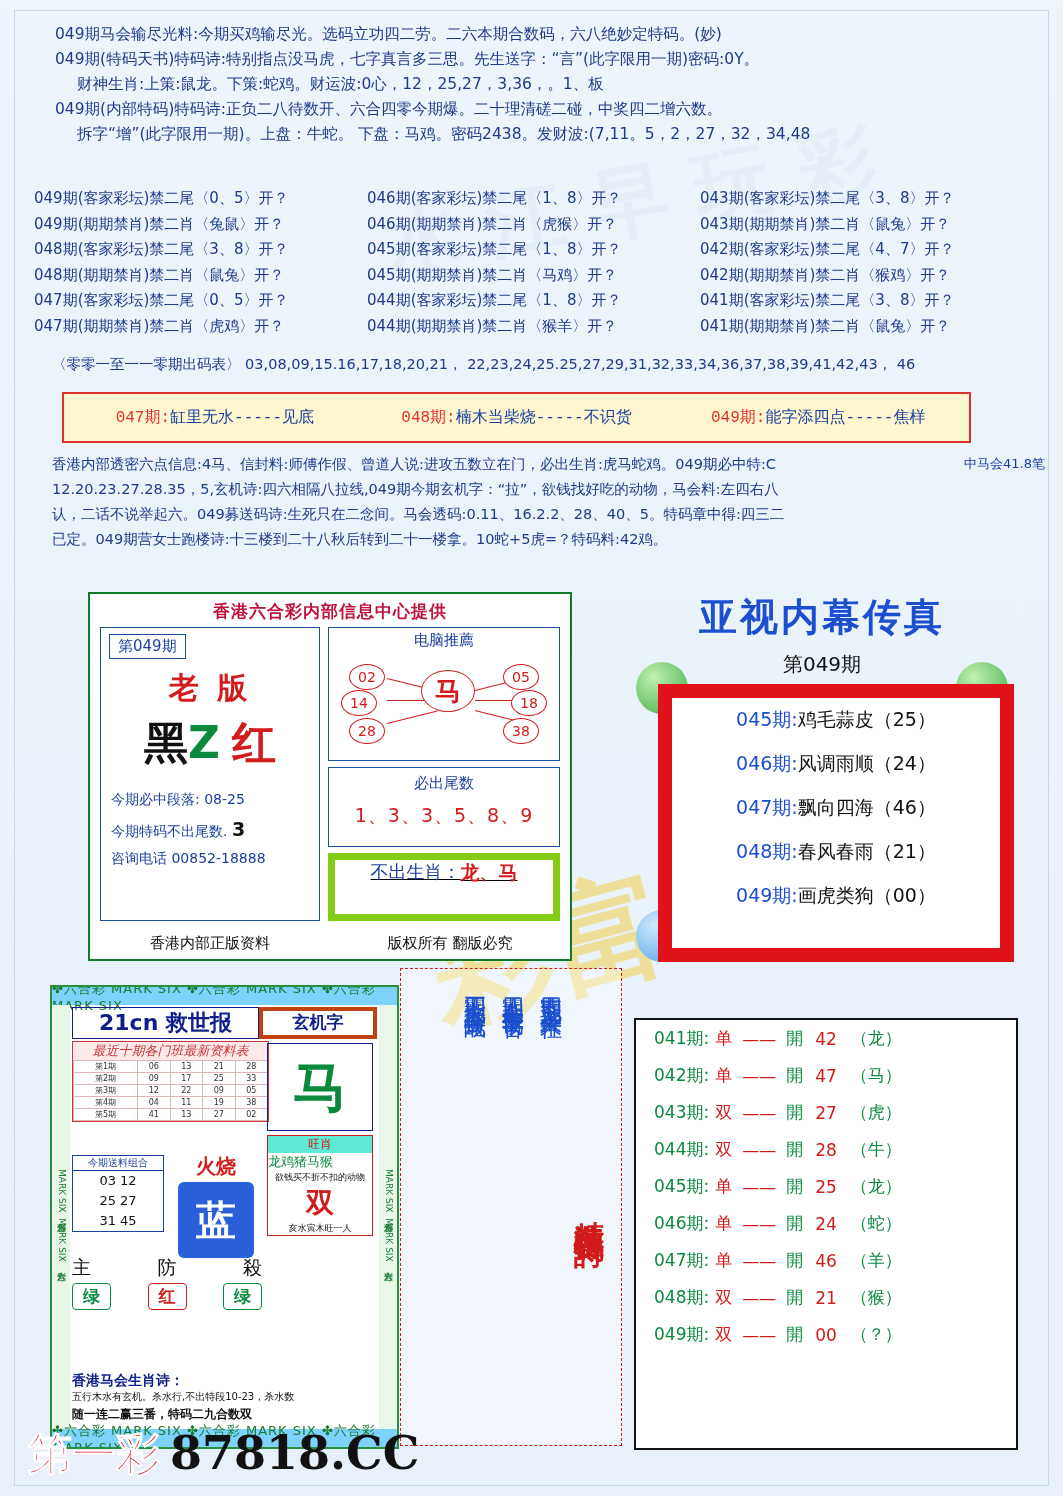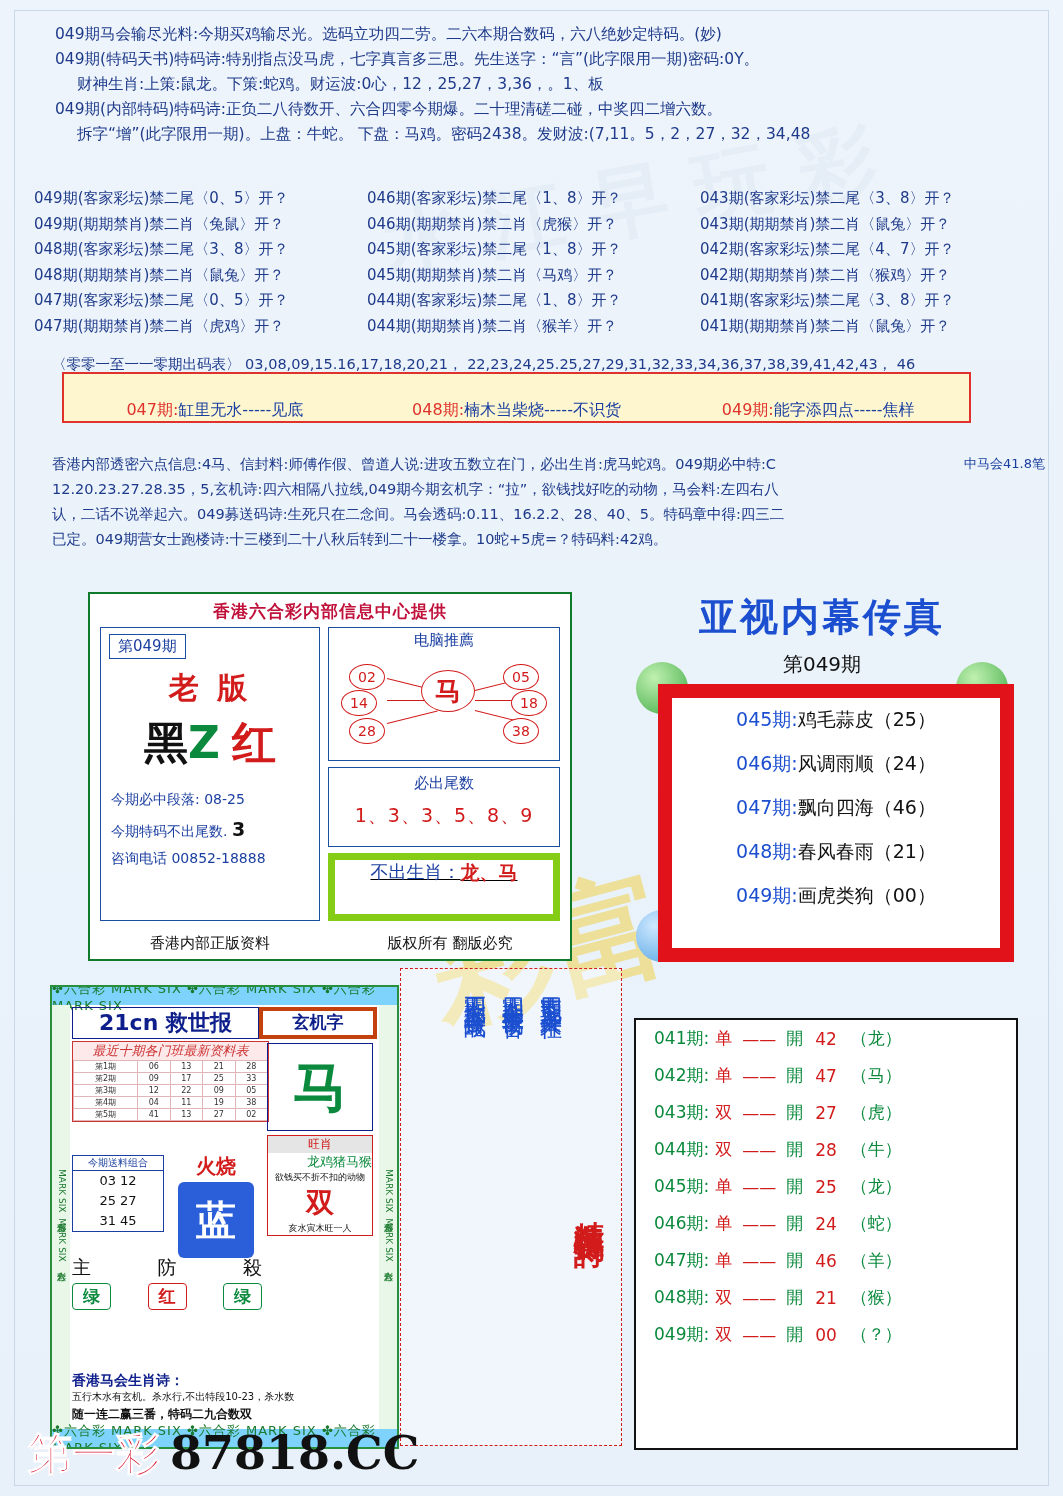--- a/index.html
+++ b/index.html
@@ -19,21 +19,21 @@
 
   
   .bancols{position:absolute;left:34px;top:186px;width:1000px;display:flex;gap:0;}
   .bancol{width:333px;color:#1e3a8a;font-size:15px;line-height:25.5px;}
   .bancol div{white-space:nowrap;}
 
   
   .codeline{position:absolute;left:52px;top:355px;width:980px;color:#1e3a8a;font-size:14.5px;white-space:nowrap;}
 
   
-  .yellowbox{position:absolute;left:62px;top:372px;width:905px;height:47px;background:#fdf6cf;border:2px solid #e0322c;display:flex;align-items:flex-end;}
+  .yellowbox{position:absolute;left:62px;top:392px;width:905px;height:47px;background:#fdf6cf;border:2px solid #e0322c;display:flex;align-items:center;font-family:Liberation Mono, monospace;}
   .yellowbox .cell{flex:1;text-align:center;font-size:16px;white-space:nowrap;}
   .yellowbox .ph{color:#e0322c;}
   .yellowbox .txt{color:#1b3fa0;}
 
   
   .smalltext{position:absolute;left:52px;top:452px;width:960px;color:#1e3a8a;font-size:14.5px;line-height:25px;}
   .smalltext div{white-space:nowrap;}
 
   .rightvert{position:absolute;right:18px;top:455px;color:#1b3fa0;font-size:13px;line-height:17px;text-align:center;}
 
@@ -104,22 +104,22 @@
   .p-tbl td{border:1px solid #e0b6b6;text-align:center;padding:0;height:11px;}
   .ma-big{position:absolute;right:4px;top:36px;width:104px;height:86px;border:1px solid #0e1f8c;text-align:center;}
   .ma-big span{font-size:54px;color:#0b8a3d;font-weight:bold;line-height:86px;font-family:"DejaVu Serif","Liberation Serif",serif;}
   .p-left2{position:absolute;left:0;top:148px;width:92px;}
   .p-left2 .cap{font-size:10px;color:#1b3fa0;border:1px solid #1b3fa0;text-align:center;}
   .p-left2 .nums{font-size:13px;color:#111;text-align:center;line-height:20px;border:1px solid #1b3fa0;border-top:none;}
   .huoshao{position:absolute;left:96px;top:146px;width:96px;text-align:center;}
   .huoshao .hs{color:#d21b1b;font-size:20px;font-weight:bold;}
   .lan{width:76px;height:76px;margin:2px auto 0;background:#2b5fd9;color:#fff;font-size:40px;font-weight:bold;display:flex;align-items:center;justify-content:center;border-radius:6px;}
   .pigu{position:absolute;right:4px;top:128px;width:104px;border:1px solid #d21b1b;background:#fff;}
-  .pigu .t{background:#e5e5e5;color:#d21b1b;font-size:12px;text-align:center;}
-  .pigu .z{color:#0b8a3d;font-size:13px;text-align:right;}
+  .pigu .t{background:#5eead4;color:#d21b1b;font-size:12px;text-align:center;}
+  .pigu .z{color:#0b8a3d;font-size:13px;text-align:left;}
   .pigu .d{color:#111;font-size:9px;text-align:center;}
   .pigu .shuang{color:#d21b1b;font-size:28px;font-weight:bold;text-align:center;}
   .pigu .foot{color:#111;font-size:9px;text-align:center;}
   .sancol{position:absolute;left:0;top:248px;width:190px;display:flex;justify-content:space-between;font-size:19px;color:#111;}
   .sancol2{position:absolute;left:0;top:276px;width:190px;display:flex;justify-content:space-between;}
   .sancol2 span{border:1px solid #0b8a3d;border-radius:4px;padding:1px 10px;font-size:17px;font-weight:bold;}
   .sancol2 .g{color:#0b8a3d;} .sancol2 .r{color:#d21b1b;border-color:#d21b1b;}
   .p-bottom{position:absolute;left:0;right:0;bottom:4px;}
   .p-bottom .b1{color:#0e1f8c;font-size:14px;font-weight:bold;}
   .p-bottom .b2{color:#111;font-size:10px;}

